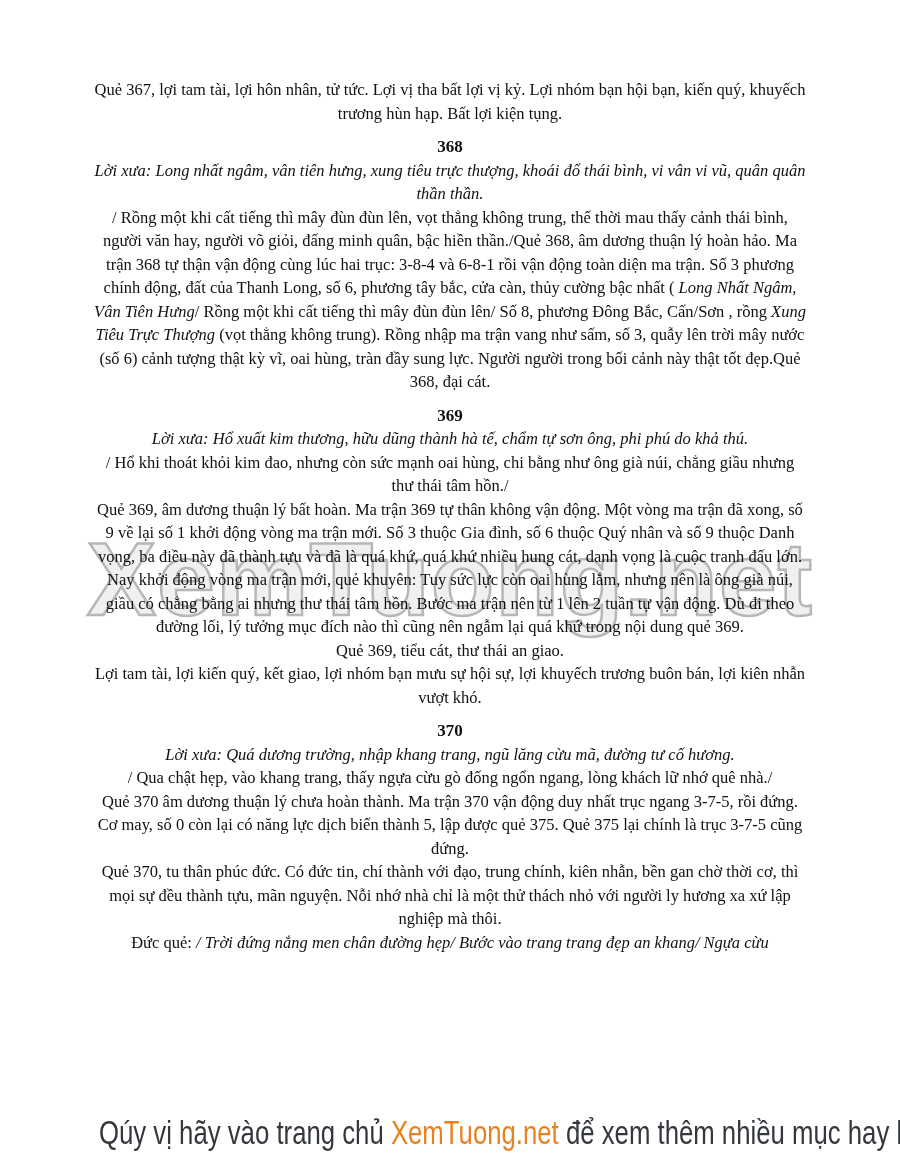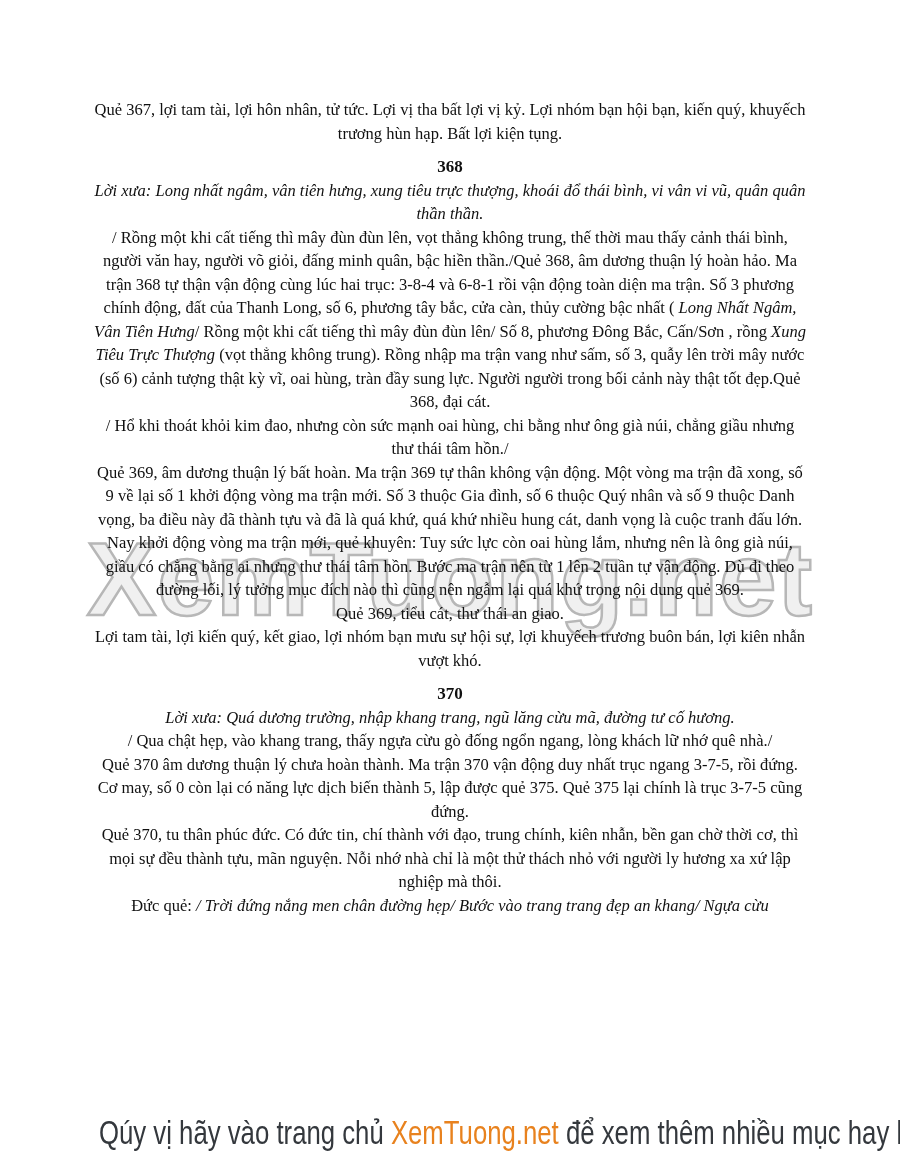--- a/index.html
+++ b/index.html
@@ -2,21 +2,21 @@
 <html><head>
 <meta charset="utf-8">
 <style>
   html,body{margin:0;padding:0;}
   body{
     width:900px;height:1165px;position:relative;overflow:hidden;
     background:#ffffff;
     font-family:"Liberation Serif", serif;
   }
   .content{
-    position:absolute;left:94px;top:98px;width:712px;height:1020px;
+    position:absolute;left:94px;top:78px;width:712px;height:1020px;
     overflow:hidden;text-align:center;
     font-size:16.5px;line-height:23.5px;color:#101010;z-index:2;
   }
   .heading{
     font-weight:bold;font-size:17px;margin-top:10px;
   }
   .para{margin:0;}
   .it{font-style:italic;}
   .watermark{
     position:absolute;left:0;right:0;top:520px;z-index:1;
@@ -40,20 +40,22 @@
 </head>
 <body>
 
 <div class="watermark">XemTuong.net</div>
 
 <div class="content">
     <div class="para"><span>Quẻ 367, lợi tam tài, lợi hôn nhân, tử tức. Lợi vị tha bất lợi vị kỷ. Lợi nhóm bạn hội bạn, kiến quý, khuyếch trương hùn hạp. Bất lợi kiện tụng.</span></div>
     <div class="heading">368</div>
     <div class="para"><span class="it">Lời xưa: Long nhất ngâm, vân tiên hưng, xung tiêu trực thượng, khoái đổ thái bình, vi vân vi vũ, quân quân thần thần.</span></div>
     <div class="para"><span>/ Rồng một khi cất tiếng thì mây đùn đùn lên, vọt thẳng không trung, thế thời mau thấy cảnh thái bình, người văn hay, người võ giỏi, đấng minh quân, bậc hiền thần./Quẻ 368, âm dương thuận lý hoàn hảo. Ma trận 368 tự thận vận động cùng lúc hai trục: 3-8-4 và 6-8-1 rồi vận động toàn diện ma trận. Số 3 phương chính động, đất của Thanh Long, số 6, phương tây bắc, cửa càn, thủy cường bậc nhất ( </span><span class="it">Long Nhất Ngâm, Vân Tiên Hưng</span><span>/ Rồng một khi cất tiếng thì mây đùn đùn lên/ Số 8, phương Đông Bắc, Cấn/Sơn , rồng </span><span class="it">Xung Tiêu Trực Thượng</span><span> (vọt thẳng không trung). Rồng nhập ma trận vang như sấm, số 3, quẫy lên trời mây nước (số 6) cảnh tượng thật kỳ vĩ, oai hùng, tràn đầy sung lực. Người người trong bối cảnh này thật tốt đẹp.Quẻ 368, đại cát.</span></div>
+    <div class="heading">369</div>
+    <div class="para"><span class="it">Lời xưa: Hổ xuất kim thương, hữu dũng thành hà tế, chẩm tự sơn ông, phi phú do khả thú.</span></div>
     <div class="para"><span>/ Hổ khi thoát khỏi kim đao, nhưng còn sức mạnh oai hùng, chi bằng như ông già núi, chẳng giầu nhưng thư thái tâm hồn./</span></div>
     <div class="para"><span>Quẻ 369, âm dương thuận lý bất hoàn. Ma trận 369 tự thân không vận động. Một vòng ma trận đã xong, số 9 về lại số 1 khởi động vòng ma trận mới. Số 3 thuộc Gia đình, số 6 thuộc Quý nhân và số 9 thuộc Danh vọng, ba điều này đã thành tựu và đã là quá khứ, quá khứ nhiều hung cát, danh vọng là cuộc tranh đấu lớn. Nay khởi động vòng ma trận mới, quẻ khuyên: Tuy sức lực còn oai hùng lắm, nhưng nên là ông già núi, giầu có chẳng bằng ai nhưng thư thái tâm hồn. Bước ma trận nên từ 1 lên 2 tuần tự vận động. Dù đi theo đường lối, lý tưởng mục đích nào thì cũng nên ngẫm lại quá khứ trong nội dung quẻ 369.</span></div>
     <div class="para"><span>Quẻ 369, tiểu cát, thư thái an giao.</span></div>
     <div class="para"><span>Lợi tam tài, lợi kiến quý, kết giao, lợi nhóm bạn mưu sự hội sự, lợi khuyếch trương buôn bán, lợi kiên nhẫn vượt khó.</span></div>
     <div class="heading">370</div>
     <div class="para"><span class="it">Lời xưa: Quá dương trường, nhập khang trang, ngũ lăng cừu mã, đường tư cố hương.</span></div>
     <div class="para"><span>/ Qua chật hẹp, vào khang trang, thấy ngựa cừu gò đống ngổn ngang, lòng khách lữ nhớ quê nhà./</span></div>
     <div class="para"><span>Quẻ 370 âm dương thuận lý chưa hoàn thành. Ma trận 370  vận động duy nhất trục ngang 3-7-5, rồi đứng. Cơ may, số 0 còn lại có năng lực dịch biến thành 5, lập được quẻ 375. Quẻ 375 lại chính là trục 3-7-5 cũng đứng.</span></div>
     <div class="para"><span>Quẻ 370, tu thân phúc đức. Có đức tin, chí thành với đạo, trung chính, kiên nhẫn, bền gan chờ thời cơ, thì mọi sự đều thành tựu, mãn nguyện. Nỗi nhớ nhà chỉ là một thử thách nhỏ với người ly hương xa xứ lập nghiệp mà thôi.</span></div>
     <div class="para"><span>Đức quẻ: </span><span class="it">/ Trời đứng nắng men chân đường hẹp/ Bước vào trang trang đẹp an khang/ Ngựa cừu</span></div>

